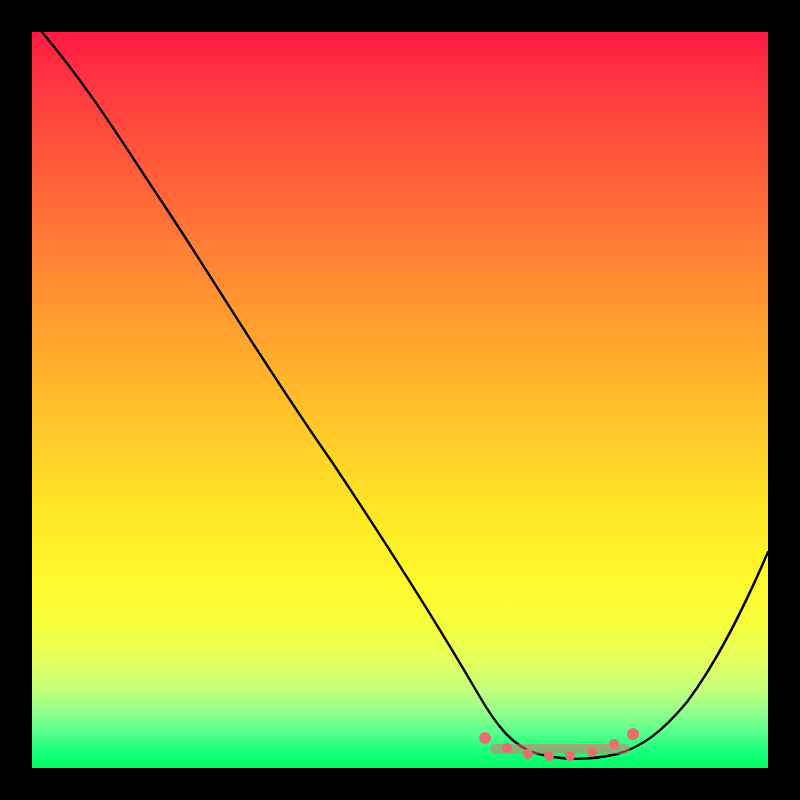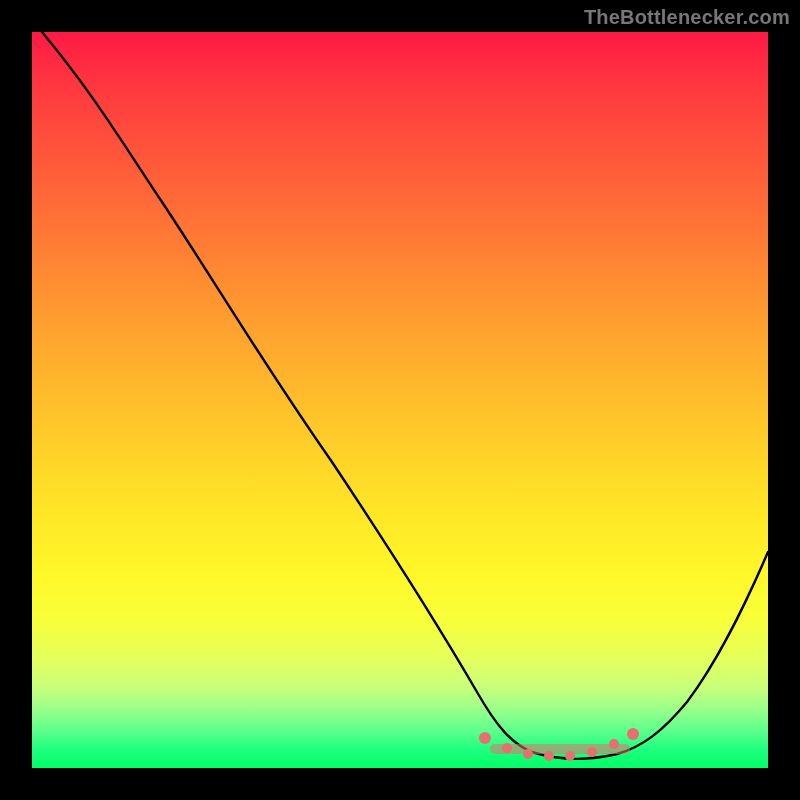--- a/index.html
+++ b/index.html
@@ -89,14 +89,13 @@
         <circle cx="517" cy="724" r="5"></circle>
         <circle cx="538" cy="724" r="5"></circle>
         <circle cx="560" cy="720" r="5"></circle>
         <circle cx="582" cy="712" r="5"></circle>
         <circle cx="601" cy="702" r="6"></circle>
         <rect x="458" y="712" width="140" height="10" rx="5" opacity="0.55"></rect>
       </g>
     </svg>
   </div>
 
-  <div class="watermark">TheBottlenecker.com</div>
 </div>
 
 </body></html>

